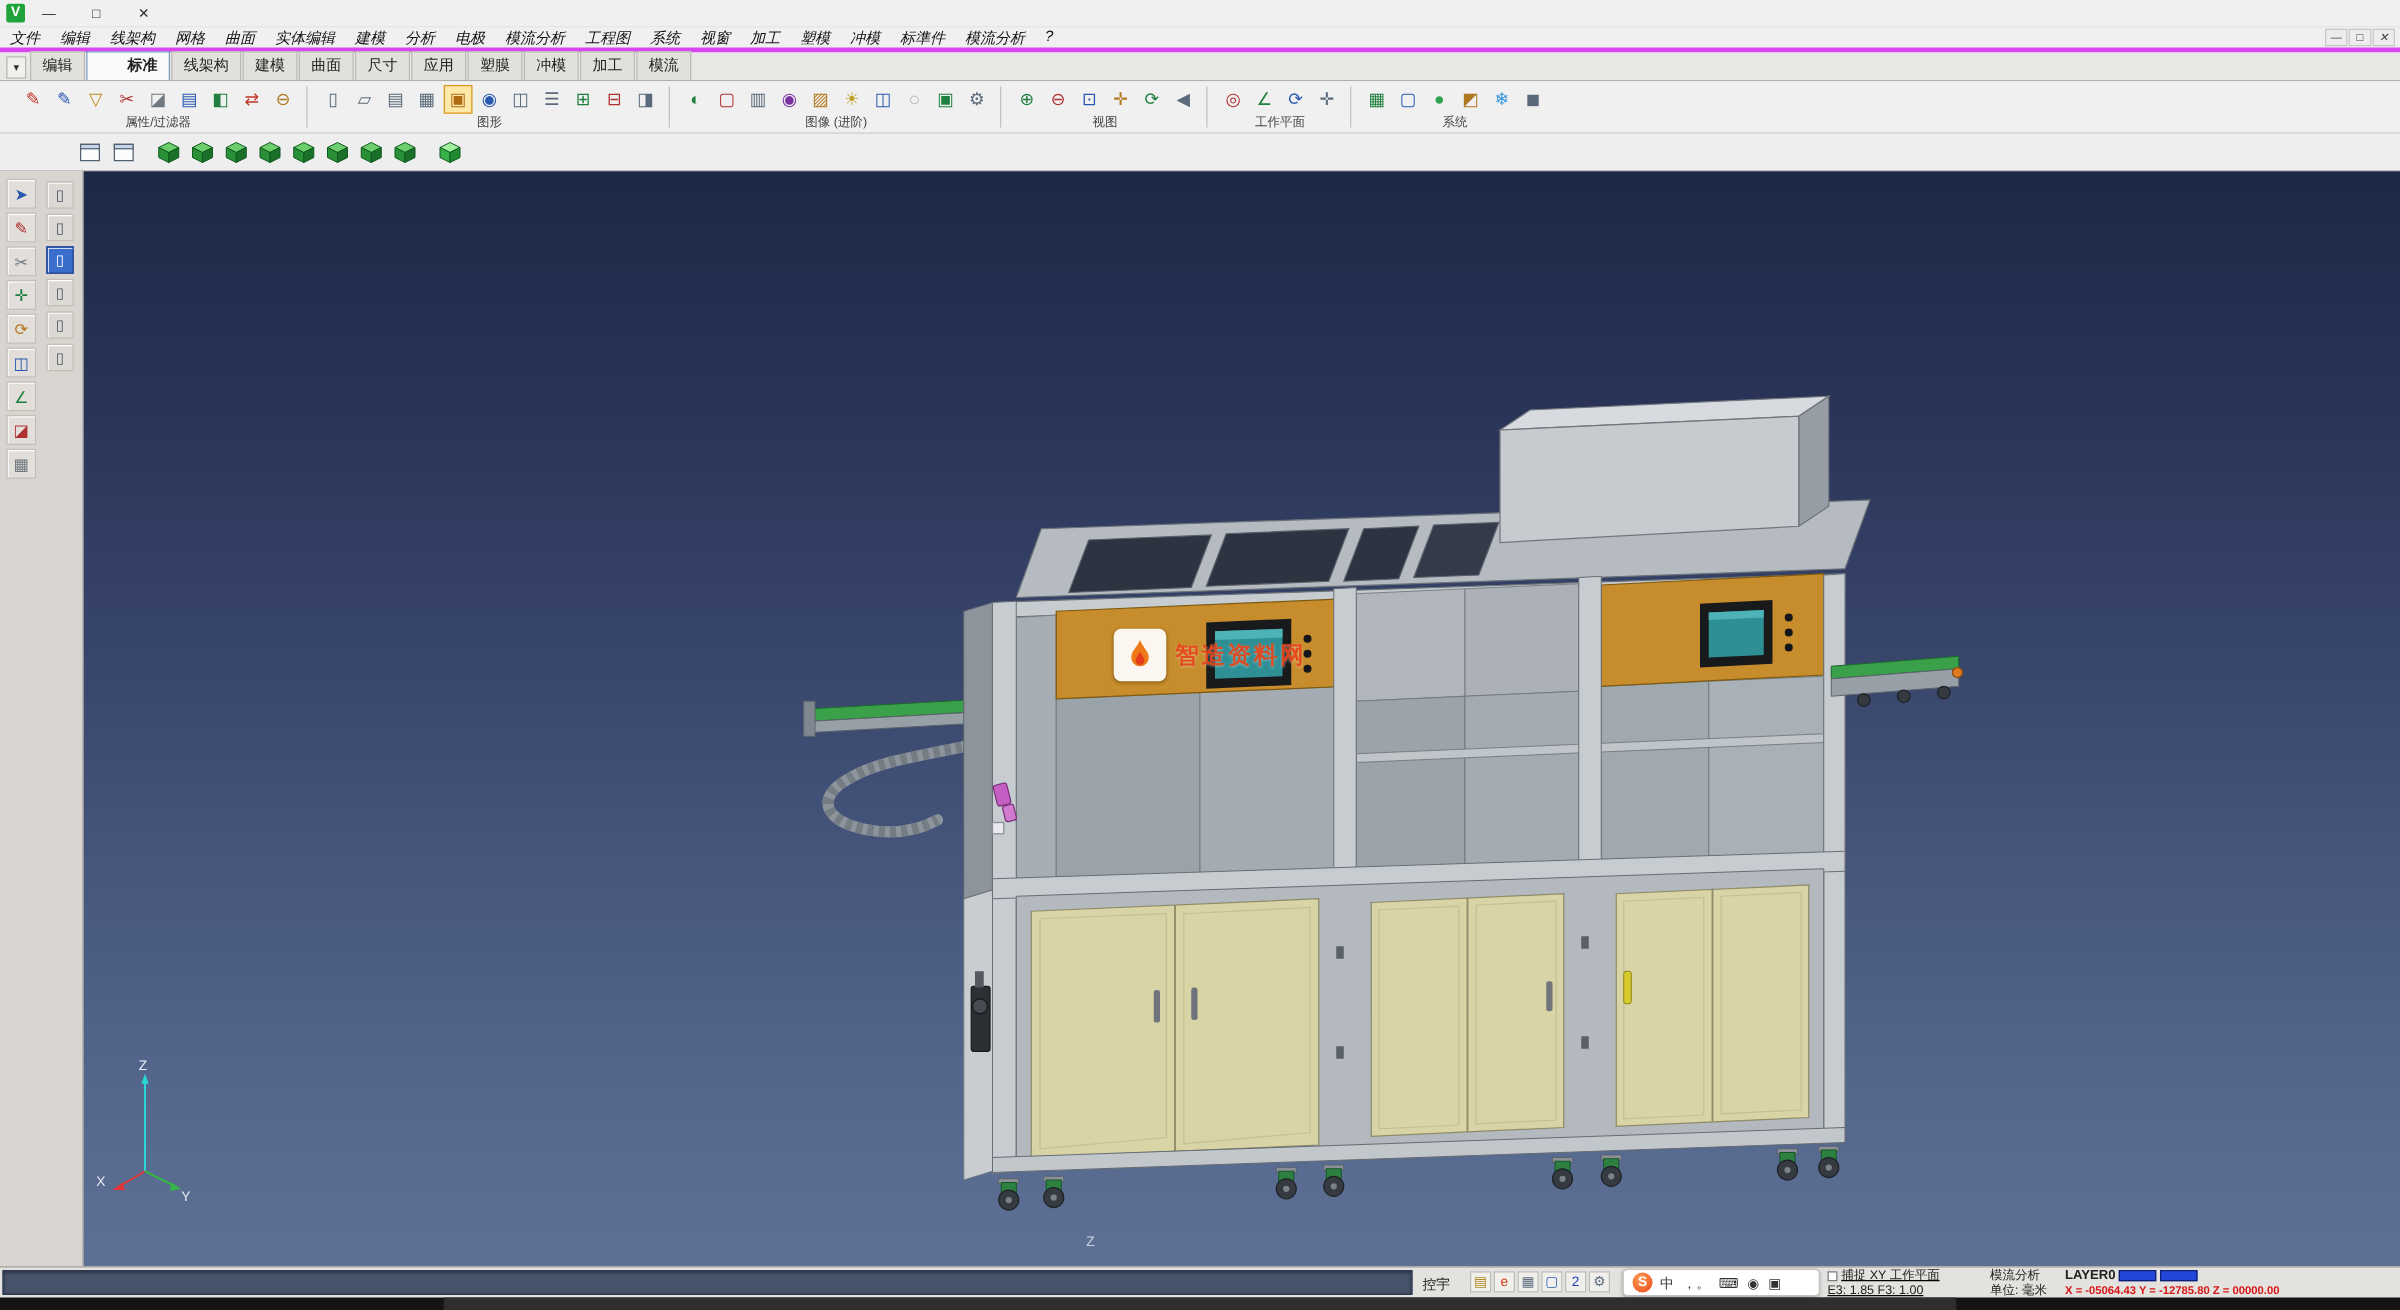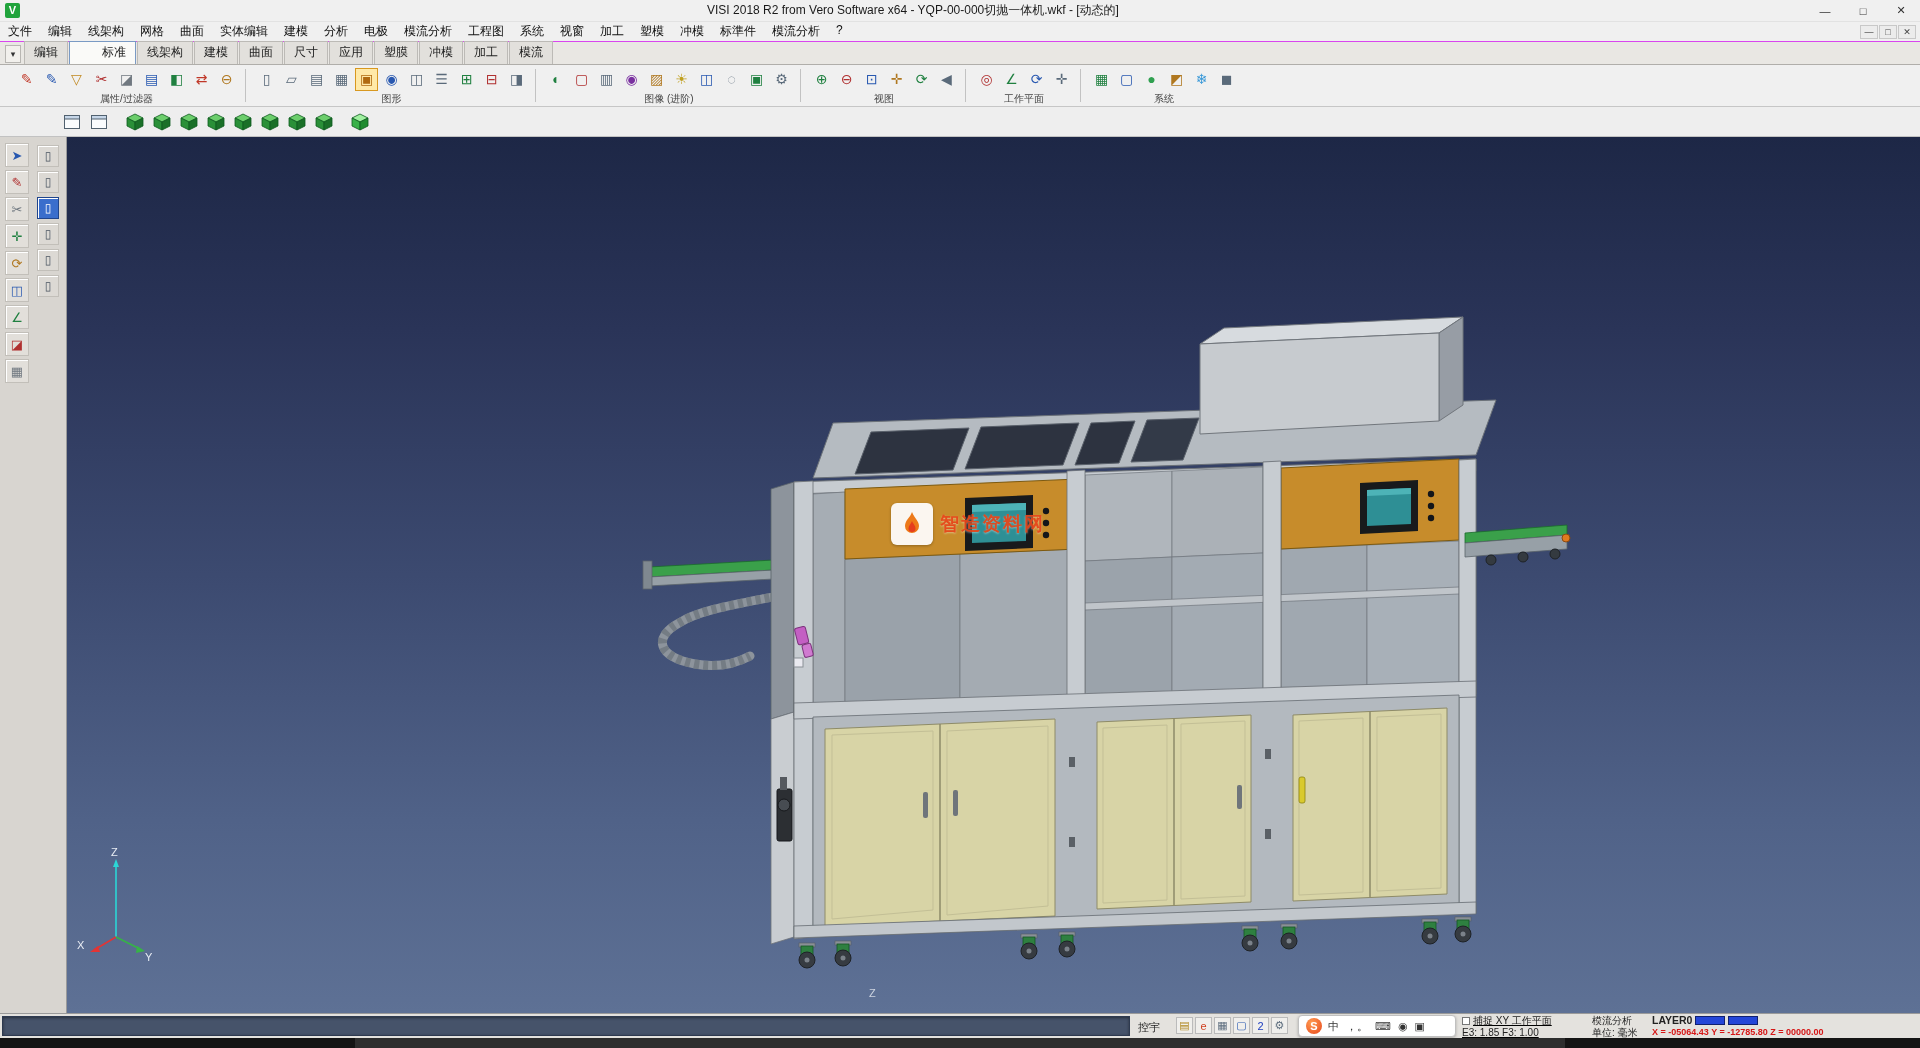--- a/index.html
+++ b/index.html
@@ -5,31 +5,31 @@
 *{margin:0;padding:0;box-sizing:border-box;}
 html,body{width:1920px;height:1048px;overflow:hidden;font-family:"Liberation Sans",sans-serif;background:#f0f0f0;}
 .app{width:1920px;height:1048px;display:flex;flex-direction:column;}
 
 .titlebar{height:22px;background:#f0f0f0;border-bottom:1px solid #e2e2e2;display:flex;align-items:center;}
 .app-icon{width:15px;height:15px;margin-left:5px;background:#21a33c;color:#fff;font-weight:bold;font-size:11px;line-height:15px;text-align:center;border-radius:2px;}
 .title-text{flex:1;text-align:center;font-size:12px;color:#1a1a1a;white-space:nowrap;overflow:hidden;}
 .win-controls{display:flex;height:100%;}
 .win-btn{width:38px;height:100%;display:flex;align-items:center;justify-content:center;font-size:11px;color:#333;}
 
-.menubar{height:20px;background:#f0f0f0;border-bottom:1px solid #d946ef;display:flex;align-items:center;}
+.menubar{height:20px;background:#f0f0f0;border-bottom:4px solid #d946ef;display:flex;align-items:center;font-style:italic;}
 .menu-items{display:flex;}
 .menu-item{padding:0 8px;font-size:12px;color:#111;white-space:nowrap;}
 .mdi{margin-left:auto;display:flex;margin-right:4px;}
 .mdi-btn{width:18px;height:14px;margin-left:1px;font-size:9px;line-height:12px;text-align:center;color:#444;border:1px solid #c8c8c8;background:#ececec;}
 
 .tabbar{height:23px;background:#e9e7e3;border-bottom:1px solid #b0aeaa;display:flex;align-items:flex-end;padding-left:2px;}
 .tab-dd{width:16px;height:18px;margin:0 3px 1px 3px;font-size:9px;line-height:17px;text-align:center;color:#333;border:1px solid #b8b6b2;background:#f2f0ec;}
 .tabs{display:flex;align-items:flex-end;}
 .tab{padding:2px 9px 3px;font-size:12px;color:#222;border:1px solid #bcbab6;border-bottom:none;background:#e2e0dc;margin-right:1px;white-space:nowrap;}
-.tab.active{background:#fafaf8;border-color:#7a9ac4;font-weight:normal;padding-left:32px;}
+.tab.active{background:#fafaf8;border-color:#7a9ac4;font-weight:bold;padding-left:32px;}
 
 .toolbarbar{height:42px;background:#f0f0f0;border-bottom:1px solid #c6c6c6;display:flex;align-items:stretch;padding-left:14px;}
 .tb-group{display:flex;flex-direction:column;}
 .tb-icons{display:flex;align-items:center;height:28px;}
 .tb-icon{width:23px;height:23px;margin:0 1px;display:flex;align-items:center;justify-content:center;font-size:14px;border:1px solid transparent;}
 .tb-icon.selected{background:#ffe9a8;border-color:#d89820;}
 .tb-label{height:13px;font-size:10px;line-height:12px;color:#444;text-align:center;white-space:nowrap;}
 .tb-sep{width:3px;border-left:1px solid #c2c2c2;margin:4px 6px;}
 
 .viewbar{height:30px;background:#eee;border-bottom:1px solid #c2c2c2;display:flex;align-items:center;padding-left:60px;}
@@ -73,21 +73,20 @@
 .taskbar{height:10px;background:#141414;position:relative;flex:none;}
 .taskbar .seg{position:absolute;left:355px;top:0;height:10px;width:1210px;background:#2e2e2e;}
 </style>
 </head>
 <body>
 
 <div class="app">
 
   <div class="titlebar">
     <div class="app-icon">V</div>
-    <div class="title-text">VISI 2018 R2 from Vero Software x64 - YQP-00-000切抛一体机.wkf - [动态的]</div>
     <div class="win-controls">
       <div class="win-btn">—</div>
       <div class="win-btn">□</div>
       <div class="win-btn">✕</div>
     </div>
   </div>
 
   <div class="menubar">
     <div id="menu-items" class="menu-items">
         <div class="menu-item">文件</div>

